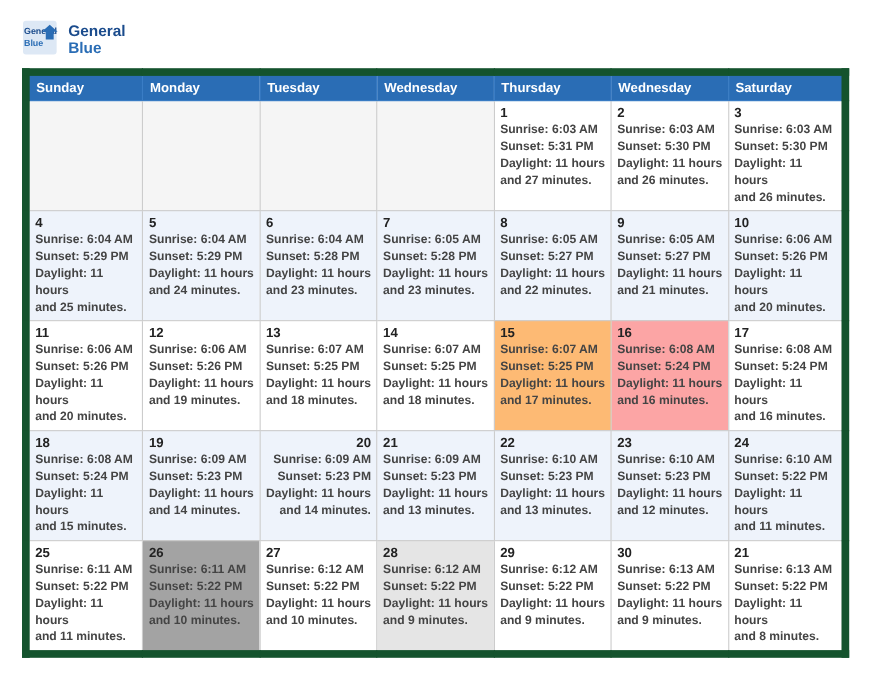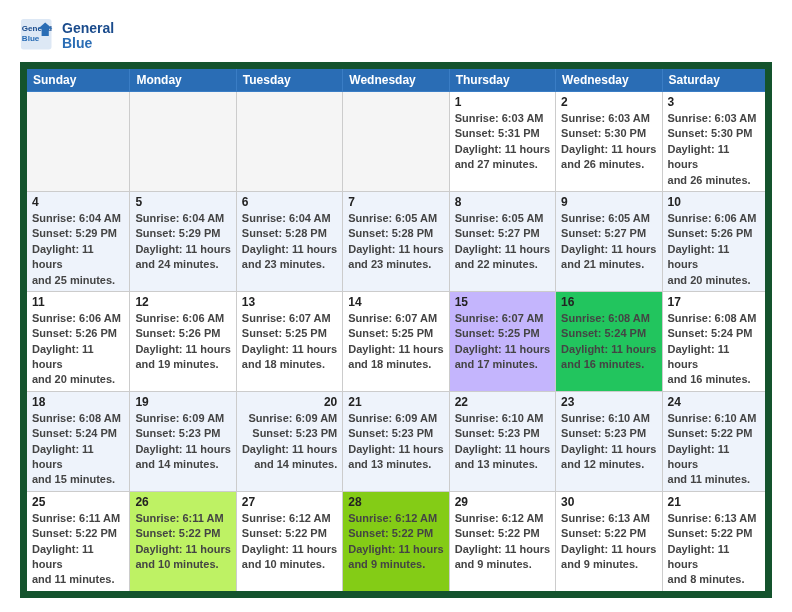--- a/index.html
+++ b/index.html
@@ -190,25 +190,25 @@
             <div class="day-info">Sunrise: 6:06 AM<br>Sunset: 5:26 PM<br>Daylight: 11 hours<br>and 19 minutes.</div>
           </td>
           <td style="background: rgb(255, 255, 255);">
             <div class="day-number">13</div>
             <div class="day-info">Sunrise: 6:07 AM<br>Sunset: 5:25 PM<br>Daylight: 11 hours<br>and 18 minutes.</div>
           </td>
           <td style="background: rgb(255, 255, 255); margin-left: 20px;">
             <div class="day-number">14</div>
             <div class="day-info">Sunrise: 6:07 AM<br>Sunset: 5:25 PM<br>Daylight: 11 hours<br>and 18 minutes.</div>
           </td>
-          <td style="background: #c4b5fd;">
+          <td style="background: #fdba74;">
             <div class="day-number">15</div>
             <div class="day-info">Sunrise: 6:07 AM<br>Sunset: 5:25 PM<br>Daylight: 11 hours<br>and 17 minutes.</div>
           </td>
-          <td style="background: #22c55e;">
+          <td style="background: #fca5a5;">
             <div class="day-number">16</div>
             <div class="day-info">Sunrise: 6:08 AM<br>Sunset: 5:24 PM<br>Daylight: 11 hours<br>and 16 minutes.</div>
           </td>
           <td style="background: rgb(255, 255, 255);">
             <div class="day-number">17</div>
             <div class="day-info">Sunrise: 6:08 AM<br>Sunset: 5:24 PM<br>Daylight: 11 hours<br>and 16 minutes.</div>
           </td>
         </tr>
         <tr>
           <td style="background: rgb(238, 243, 251);">
@@ -238,29 +238,29 @@
           <td style="background: rgb(238, 243, 251);">
             <div class="day-number">24</div>
             <div class="day-info">Sunrise: 6:10 AM<br>Sunset: 5:22 PM<br>Daylight: 11 hours<br>and 11 minutes.</div>
           </td>
         </tr>
         <tr>
           <td style="background: rgb(255, 255, 255);">
             <div class="day-number">25</div>
             <div class="day-info">Sunrise: 6:11 AM<br>Sunset: 5:22 PM<br>Daylight: 11 hours<br>and 11 minutes.</div>
           </td>
-          <td style="background: #bef264;">
+          <td style="background: #a3a3a3;">
             <div class="day-number">26</div>
             <div class="day-info">Sunrise: 6:11 AM<br>Sunset: 5:22 PM<br>Daylight: 11 hours<br>and 10 minutes.</div>
           </td>
           <td style="background: rgb(255, 255, 255); margin-top: 48px;">
             <div class="day-number">27</div>
             <div class="day-info">Sunrise: 6:12 AM<br>Sunset: 5:22 PM<br>Daylight: 11 hours<br>and 10 minutes.</div>
           </td>
-          <td style="background: #84cc16;">
+          <td style="background: #e5e5e5;">
             <div class="day-number">28</div>
             <div class="day-info">Sunrise: 6:12 AM<br>Sunset: 5:22 PM<br>Daylight: 11 hours<br>and 9 minutes.</div>
           </td>
           <td style="background: rgb(255, 255, 255); margin-left: 33px;">
             <div class="day-number">29</div>
             <div class="day-info">Sunrise: 6:12 AM<br>Sunset: 5:22 PM<br>Daylight: 11 hours<br>and 9 minutes.</div>
           </td>
           <td style="background: rgb(255, 255, 255);">
             <div class="day-number">30</div>
             <div class="day-info">Sunrise: 6:13 AM<br>Sunset: 5:22 PM<br>Daylight: 11 hours<br>and 9 minutes.</div>

